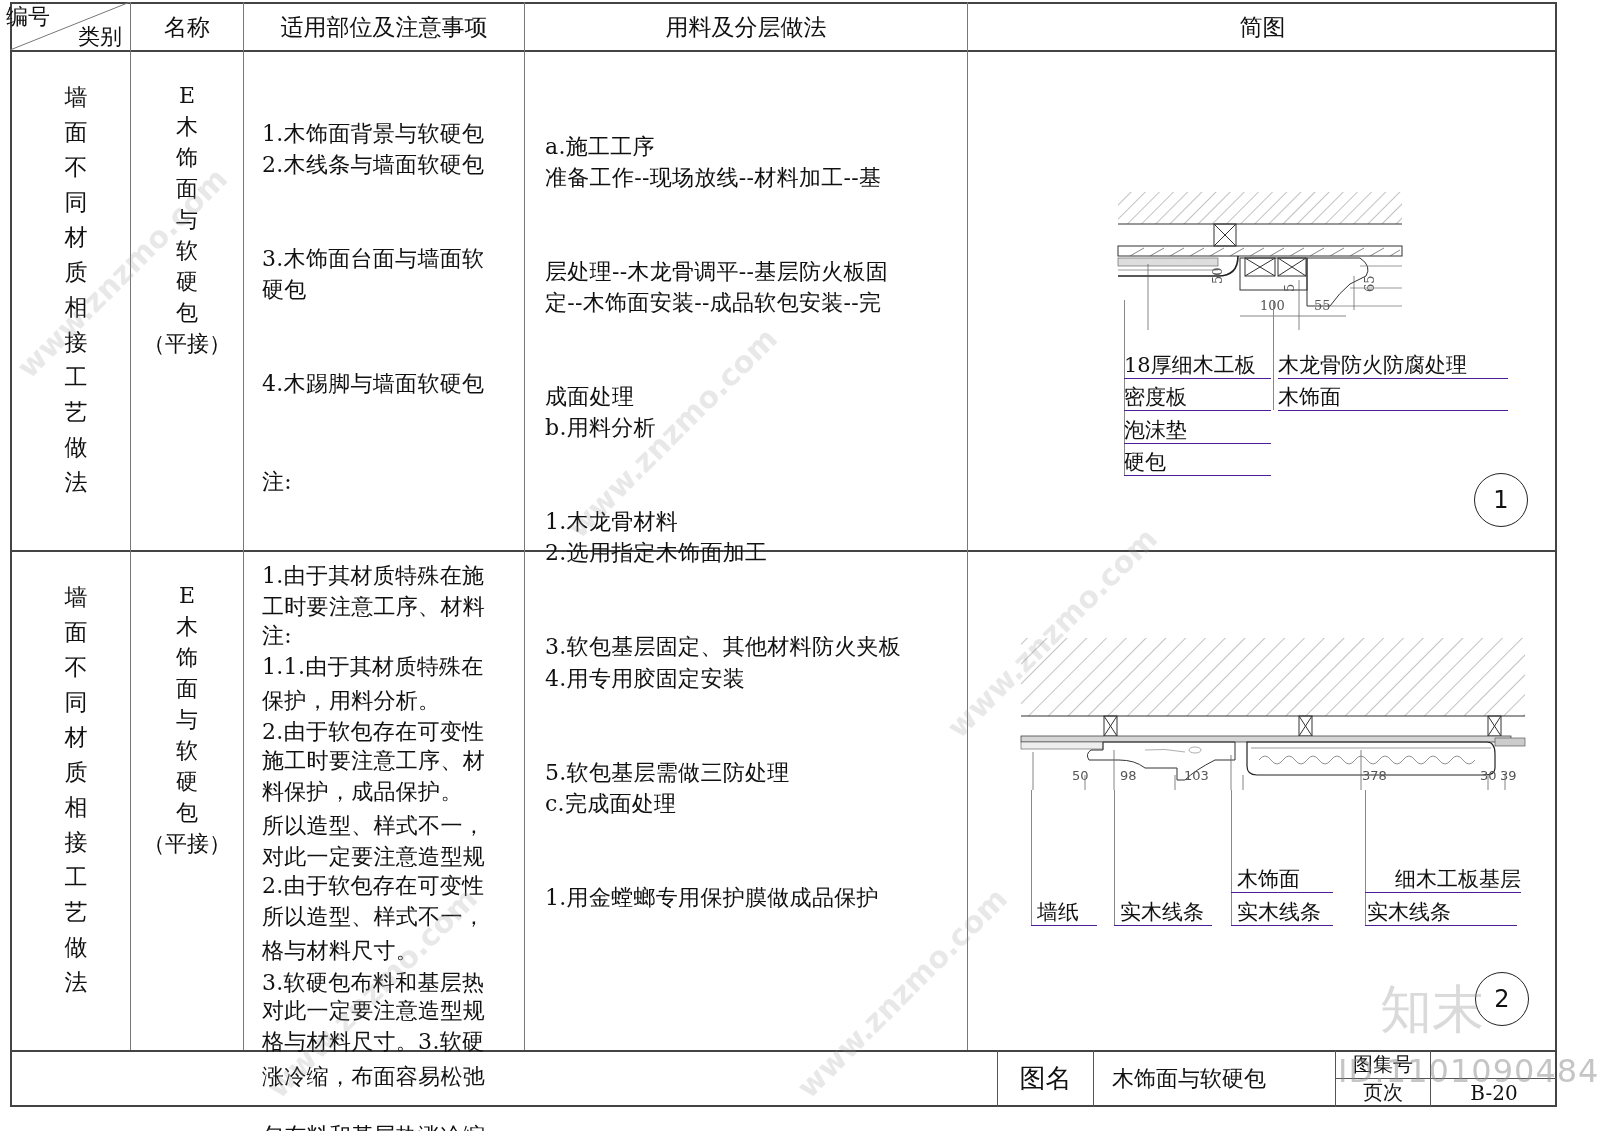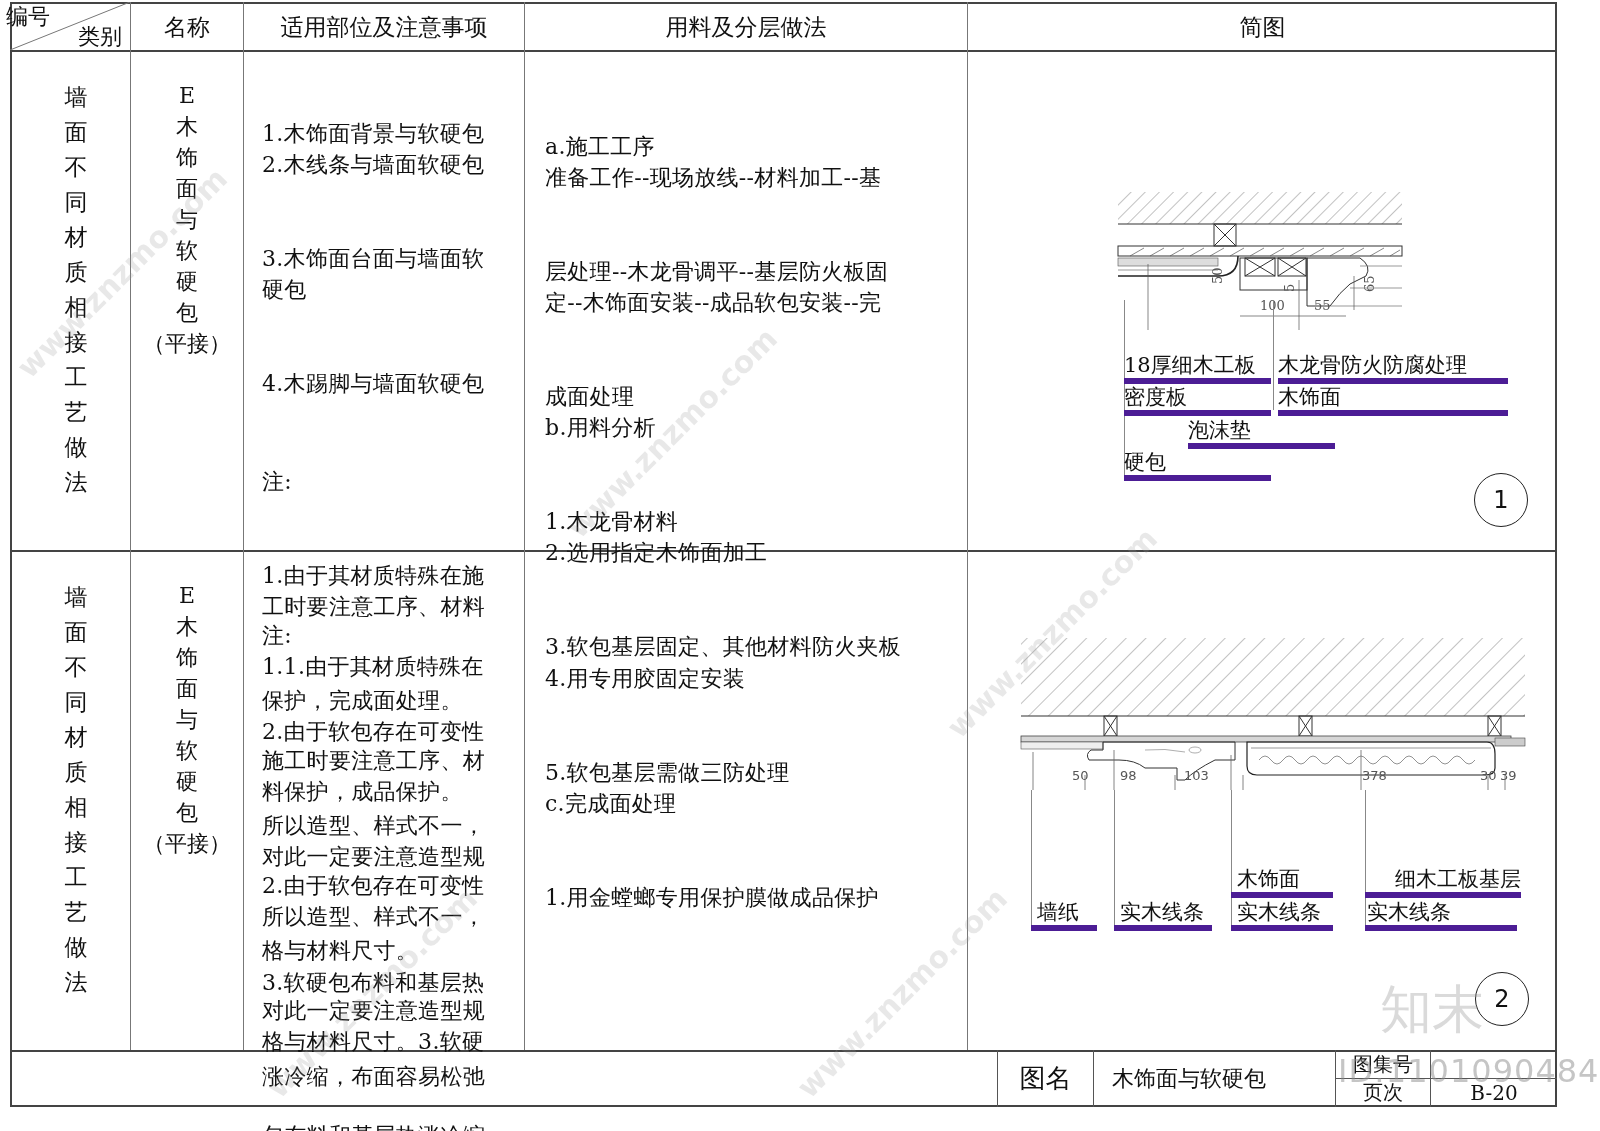--- a/index.html
+++ b/index.html
@@ -9,21 +9,21 @@
   .frame { left:10px; top:2px; width:1547px; height:1105px; border:2px solid #444; box-sizing:border-box; }
   .hline { position:absolute; height:0; border-top:1px solid #666; }
   .hline.thick { border-top:2px solid #444; }
   .vline { position:absolute; width:0; border-left:1px solid #777; }
   .hdr { position:absolute; top:4px; height:46px; display:flex; align-items:center; justify-content:center;
          font-family:"DejaVu Sans","Liberation Sans",sans-serif; font-size:23px; color:#111; }
   .vtext { position:absolute; display:flex; flex-direction:column; align-items:center; font-size:23px; line-height:35px; }
   .vname { position:absolute; display:flex; flex-direction:column; align-items:center; font-size:22px; line-height:31px; }
   .para { position:absolute; font-size:22px; line-height:31.3px; white-space:pre; letter-spacing:0.3px; }
   .lbl { position:absolute; font-size:21px; line-height:26px; white-space:nowrap; }
-  .under { border-bottom:6px solid #4c1d95; }
+  .under { border-bottom:1px solid #4c1d95; }
   .dim { position:absolute; font-family:"DejaVu Sans","Liberation Sans",sans-serif; font-size:13px; color:#555; }
   .circle { position:absolute; width:52px; height:52px; border:1.5px solid #222; border-radius:50%;
             display:flex; align-items:center; justify-content:center;
             font-family:"DejaVu Sans","Liberation Sans",sans-serif; font-size:24px; }
   .foot { position:absolute; display:flex; align-items:center; font-size:24px; }
   .wm { position:absolute; font-family:"DejaVu Sans","Liberation Sans",sans-serif; color:rgba(150,150,150,0.22);
         font-size:30px; font-weight:bold; transform:rotate(-45deg); transform-origin:left top; white-space:nowrap; pointer-events:none; }
 </style>
 </head>
 <body>
@@ -74,21 +74,21 @@
   <span>硬</span>
     <span>包</span>
   <span>（平接）</span>
 </div>
 <div class="para" style="left:262px; top:55px;">
   <div>1.木饰面背景与软硬包</div><div>2.木线条与墙面软硬包</div>
   <div>3.木饰面台面与墙面软</div><div>硬包</div>
   <div>4.木踢脚与墙面软硬包</div>
   <div style="margin-top:4px">注:</div>
   <div>1.由于其材质特殊在施</div><div>工时要注意工序、材料</div>
-  <div>保护，完成面处理。</div><div>2.由于软包存在可变性</div>
+  <div>保护，用料分析。</div><div>2.由于软包存在可变性</div>
   <div>所以造型、样式不一，</div><div>对此一定要注意造型规</div>
   <div>格与材料尺寸。</div><div>3.软硬包布料和基层热</div>
   <div>涨冷缩，布面容易松弛</div>
 </div>
 
 <div class="para" style="left:545px; top:68px;">
   <div>a.施工工序</div><div>准备工作--现场放线--材料加工--基</div>
   <div>层处理--木龙骨调平--基层防火板固</div><div>定--木饰面安装--成品软包安装--完</div>
   <div>成面处理</div><div>b.用料分析</div>
   <div>1.木龙骨材料</div><div>2.选用指定木饰面加工</div>
@@ -153,21 +153,21 @@
   <text x="184" y="114" font-size="13" fill="#555" transform="rotate(-90 188 108)">5</text>
   <text x="160" y="130" font-size="13" fill="#555">100</text>
   <text x="214" y="130" font-size="13" fill="#555">55</text>
   <text x="260" y="118" font-size="13" fill="#555" transform="rotate(-90 264 108)">65</text>
 </svg>
 
 <div class="vline" style="left:1124px; top:300px; height:175px; border-color:#888;"></div>
 <div class="vline" style="left:1273px; top:300px; height:110px; border-color:#888;"></div>
 <div class="lbl under" style="left:1124px; top:352px; width:147px;">18厚细木工板</div>
 <div class="lbl under" style="left:1124px; top:384px; width:147px;">密度板</div>
-<div class="lbl under" style="left:1188px; top:417px; width:147px;">泡沫垫</div>
+<div class="lbl under" style="left:1124px; top:417px; width:147px;">泡沫垫</div>
 <div class="lbl under" style="left:1124px; top:449px; width:147px;">硬包</div>
 <div class="lbl under" style="left:1278px; top:352px; width:230px;">木龙骨防火防腐处理</div>
 <div class="lbl under" style="left:1278px; top:384px; width:230px;">木饰面</div>
 <div class="circle" style="left:1474px; top:473px;">1</div>
 
 <div class="vtext" style="left:58px; top:580px; width:36px;">
   <span>墙</span>
     <span>面</span>
   <span>不</span>
     <span>同</span>

